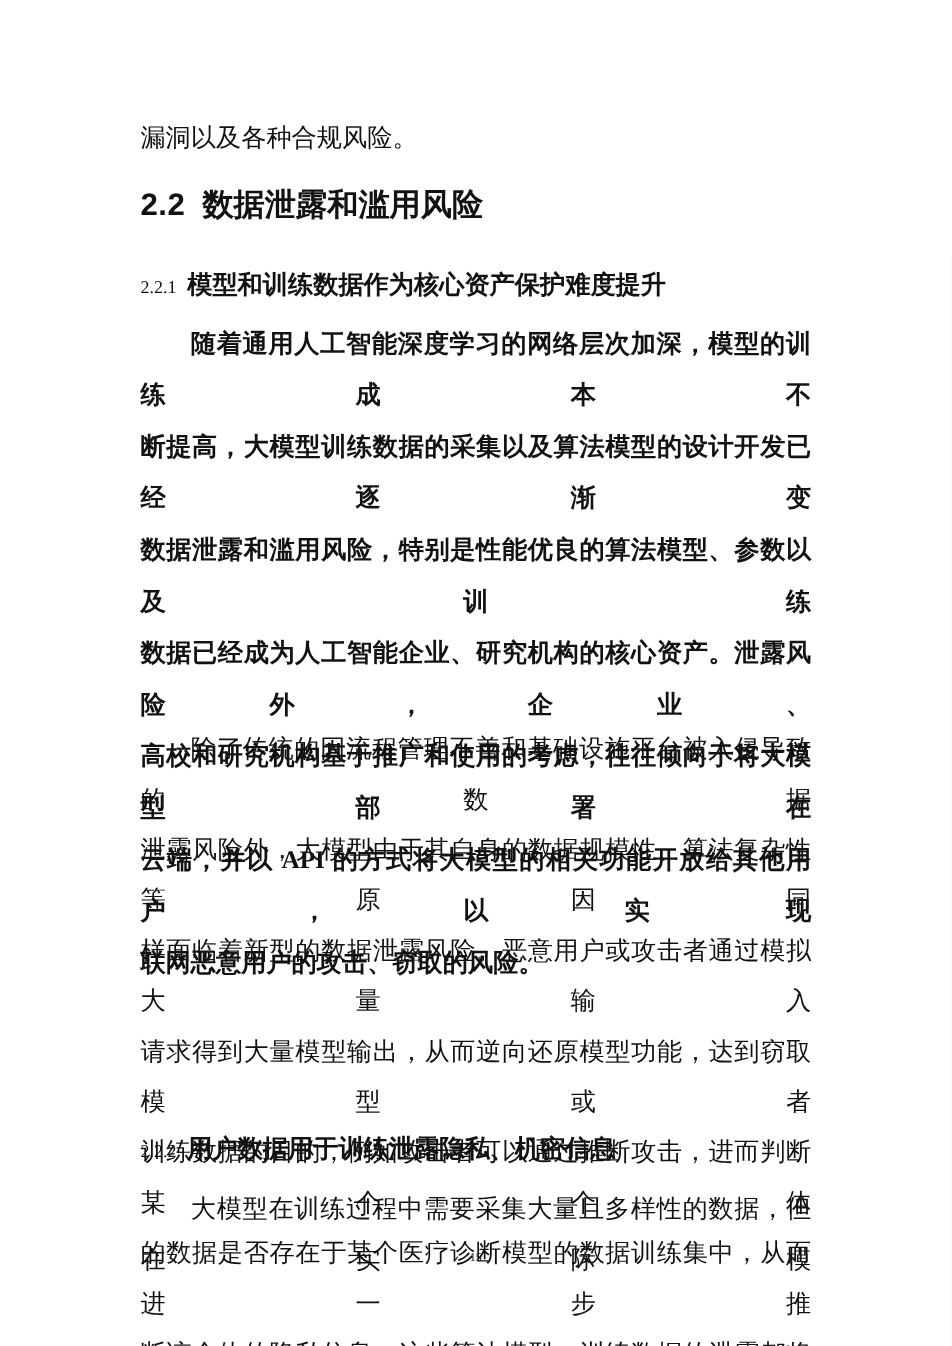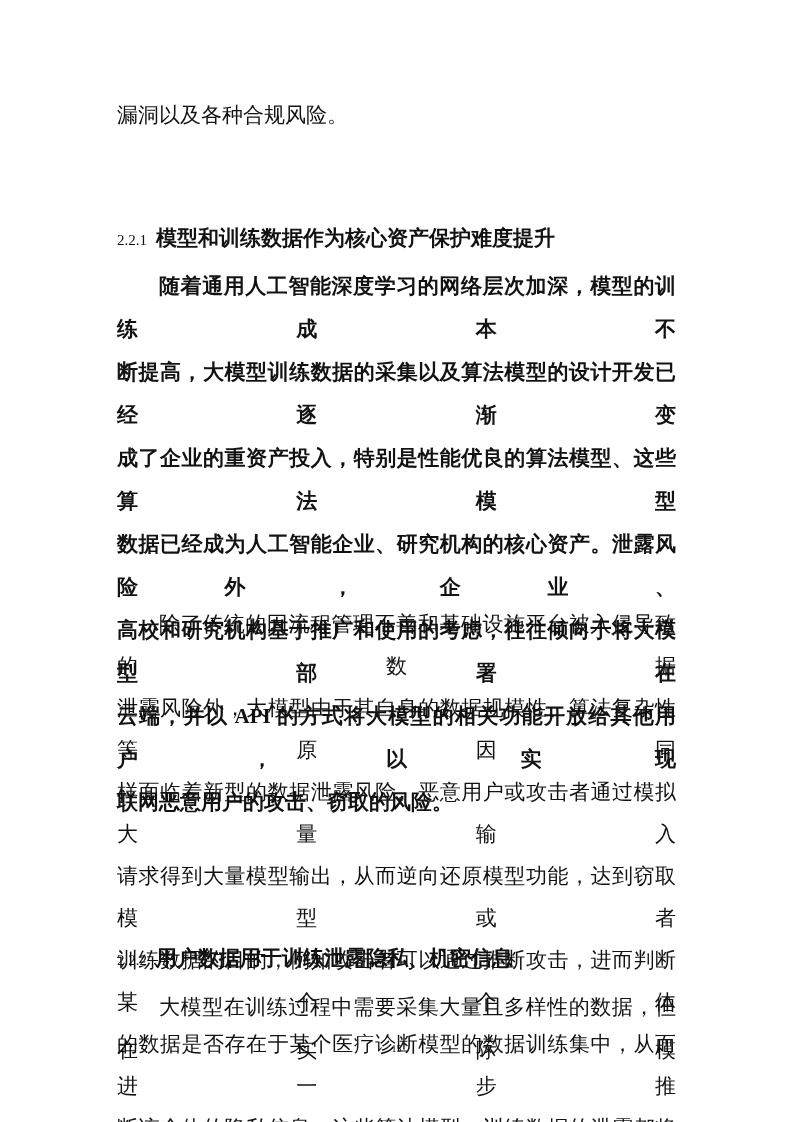--- a/index.html
+++ b/index.html
@@ -78,29 +78,32 @@
     line-height: 18px;
   }
 </style>
 </head>
 <body>
 
 <div class="page">
 
   <div class="abs body-text cont-line">漏洞以及各种合规风险。</div>
 
+  <div class="abs h2">
+    <span class="num">2.2</span><span>数据泄露和滥用风险</span>
+  </div>
 
   <div class="abs h3 h3a">
     <span class="num">2.2.1</span><span>模型和训练数据作为核心资产保护难度提升</span>
   </div>
 
   <div class="abs para para-1">
     <div class="line indent">随着通用人工智能深度学习的网络层次加深，模型的训练成本不</div>
     <div class="line">断提高，大模型训练数据的采集以及算法模型的设计开发已经逐渐变</div>
-    <div class="line">成了企业的重资产投入，特别是性能优良的算法模型、这些算法模型</div>
+    <div class="line">数据泄露和滥用风险，特别是性能优良的算法模型、参数以及训练</div>
     <div class="line">数据已经成为人工智能企业、研究机构的核心资产。泄露风险外，企业、</div>
     <div class="line">高校和研究机构基于推广和使用的考虑，往往倾向于将大模型部署在</div>
     <div class="line">云端，并以 API 的方式将大模型的相关功能开放给其他用户，以实现</div>
     <div class="line last">联网恶意用户的攻击、窃取的风险。</div>
   </div>
 
   <div class="abs para para-2">
     <div class="line indent">除了传统的因流程管理不善和基础设施平台被入侵导致的数据</div>
     <div class="line">泄露风险外，大模型由于其自身的数据规模性、算法复杂性等原因同</div>
     <div class="line">样面临着新型的数据泄露风险。恶意用户或攻击者通过模拟大量输入</div>

